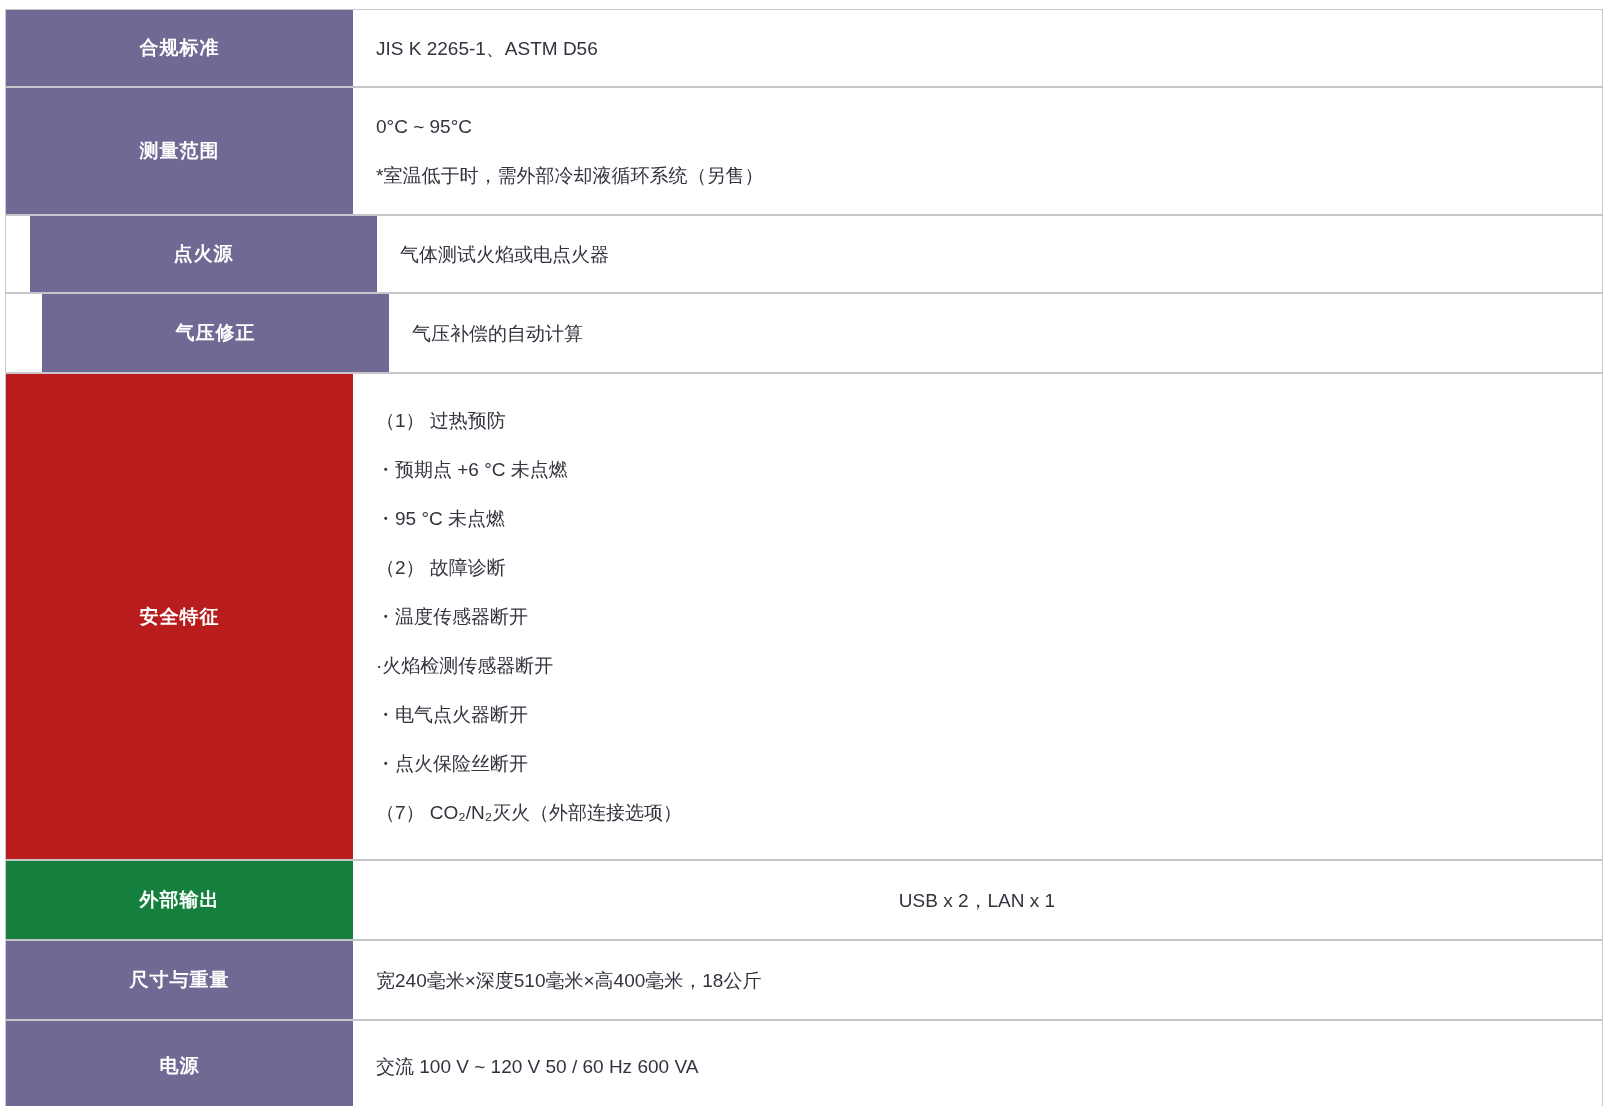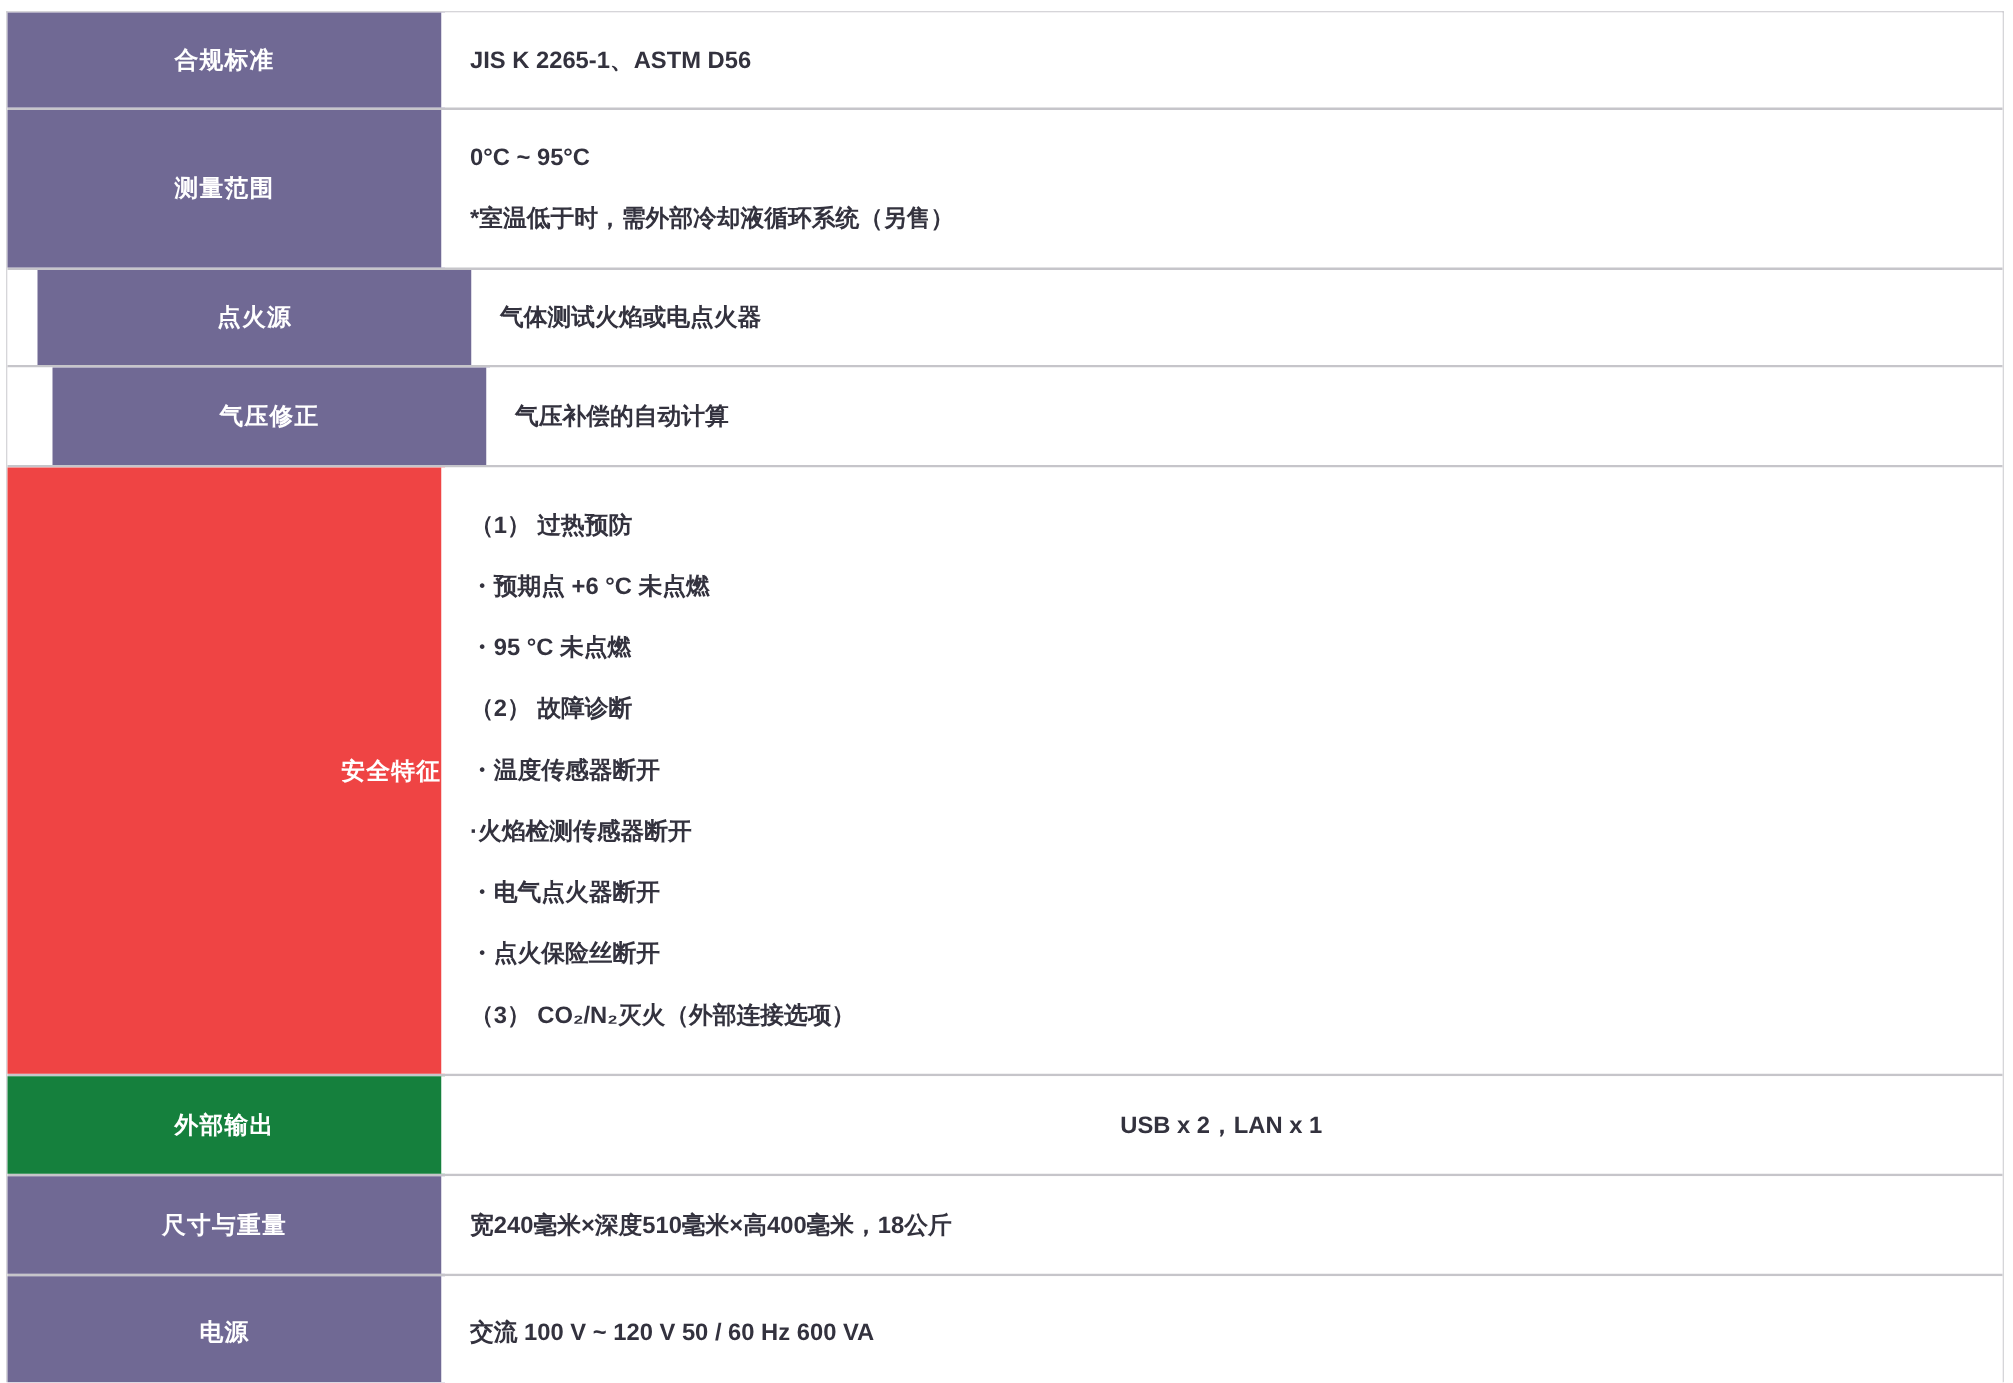--- a/index.html
+++ b/index.html
@@ -57,21 +57,21 @@
     flex: 1;
     display: flex;
     flex-direction: column;
     justify-content: center;
     padding: 14px 24px 14px 20px;
     box-sizing: border-box;
   }
   .value-line {
     color: #33323e;
     font-size: 19px;
-    font-weight: 700;
+    font-weight: 400;
     line-height: 49px;
     white-space: pre-wrap;
   }
   
   .spec-row:nth-child(1) { height: 78px; }
   .spec-row:nth-child(2) { height: 128px; }
   .spec-row:nth-child(3) { height: 78px; padding-left: 24px; }
   .spec-row:nth-child(4) { height: 80px; padding-left: 36px; }
   .spec-row:nth-child(5) { height: 487px; }
   .spec-row:nth-child(6) { height: 80px; }
@@ -110,33 +110,33 @@
       </div>
       <div class="spec-row">
         <div class="label-cell" style="background: rgb(112, 105, 148);">
           <span class="label-text" style="color: rgb(255, 255, 255);">气压修正</span>
         </div>
         <div class="value-cell">
           <div class="value-line" style="color: rgb(51, 50, 62);">气压补偿的自动计算</div>
         </div>
       </div>
       <div class="spec-row">
-        <div class="label-cell" style="background: #ef4444; justify-content: flex-end;">
+        <div class="label-cell" style="background: #b91c1c;">
           <span class="label-text" style="color: rgb(255, 255, 255);">安全特征</span>
         </div>
         <div class="value-cell">
           <div class="value-line" style="color: rgb(51, 50, 62);">（1） 过热预防</div>
           <div class="value-line" style="color: rgb(51, 50, 62);">・预期点 +6 °C 未点燃</div>
           <div class="value-line" style="color: rgb(51, 50, 62);">・95 °C 未点燃</div>
           <div class="value-line" style="color: rgb(51, 50, 62);">（2） 故障诊断</div>
           <div class="value-line" style="color: rgb(51, 50, 62);">・温度传感器断开</div>
           <div class="value-line" style="color: rgb(51, 50, 62);">·火焰检测传感器断开</div>
           <div class="value-line" style="color: rgb(51, 50, 62);">・电气点火器断开</div>
           <div class="value-line" style="color: rgb(51, 50, 62);">・点火保险丝断开</div>
-          <div class="value-line" style="color: rgb(51, 50, 62);">（3） CO₂/N₂灭火（外部连接选项）</div>
+          <div class="value-line" style="color: rgb(51, 50, 62);">（7） CO₂/N₂灭火（外部连接选项）</div>
         </div>
       </div>
       <div class="spec-row">
         <div class="label-cell" style="background: #15803d;">
           <span class="label-text" style="color: rgb(255, 255, 255);">外部输出</span>
         </div>
         <div class="value-cell">
           <div class="value-line" style="color: rgb(51, 50, 62); text-align: center;">USB x 2，LAN x 1</div>
         </div>
       </div>

